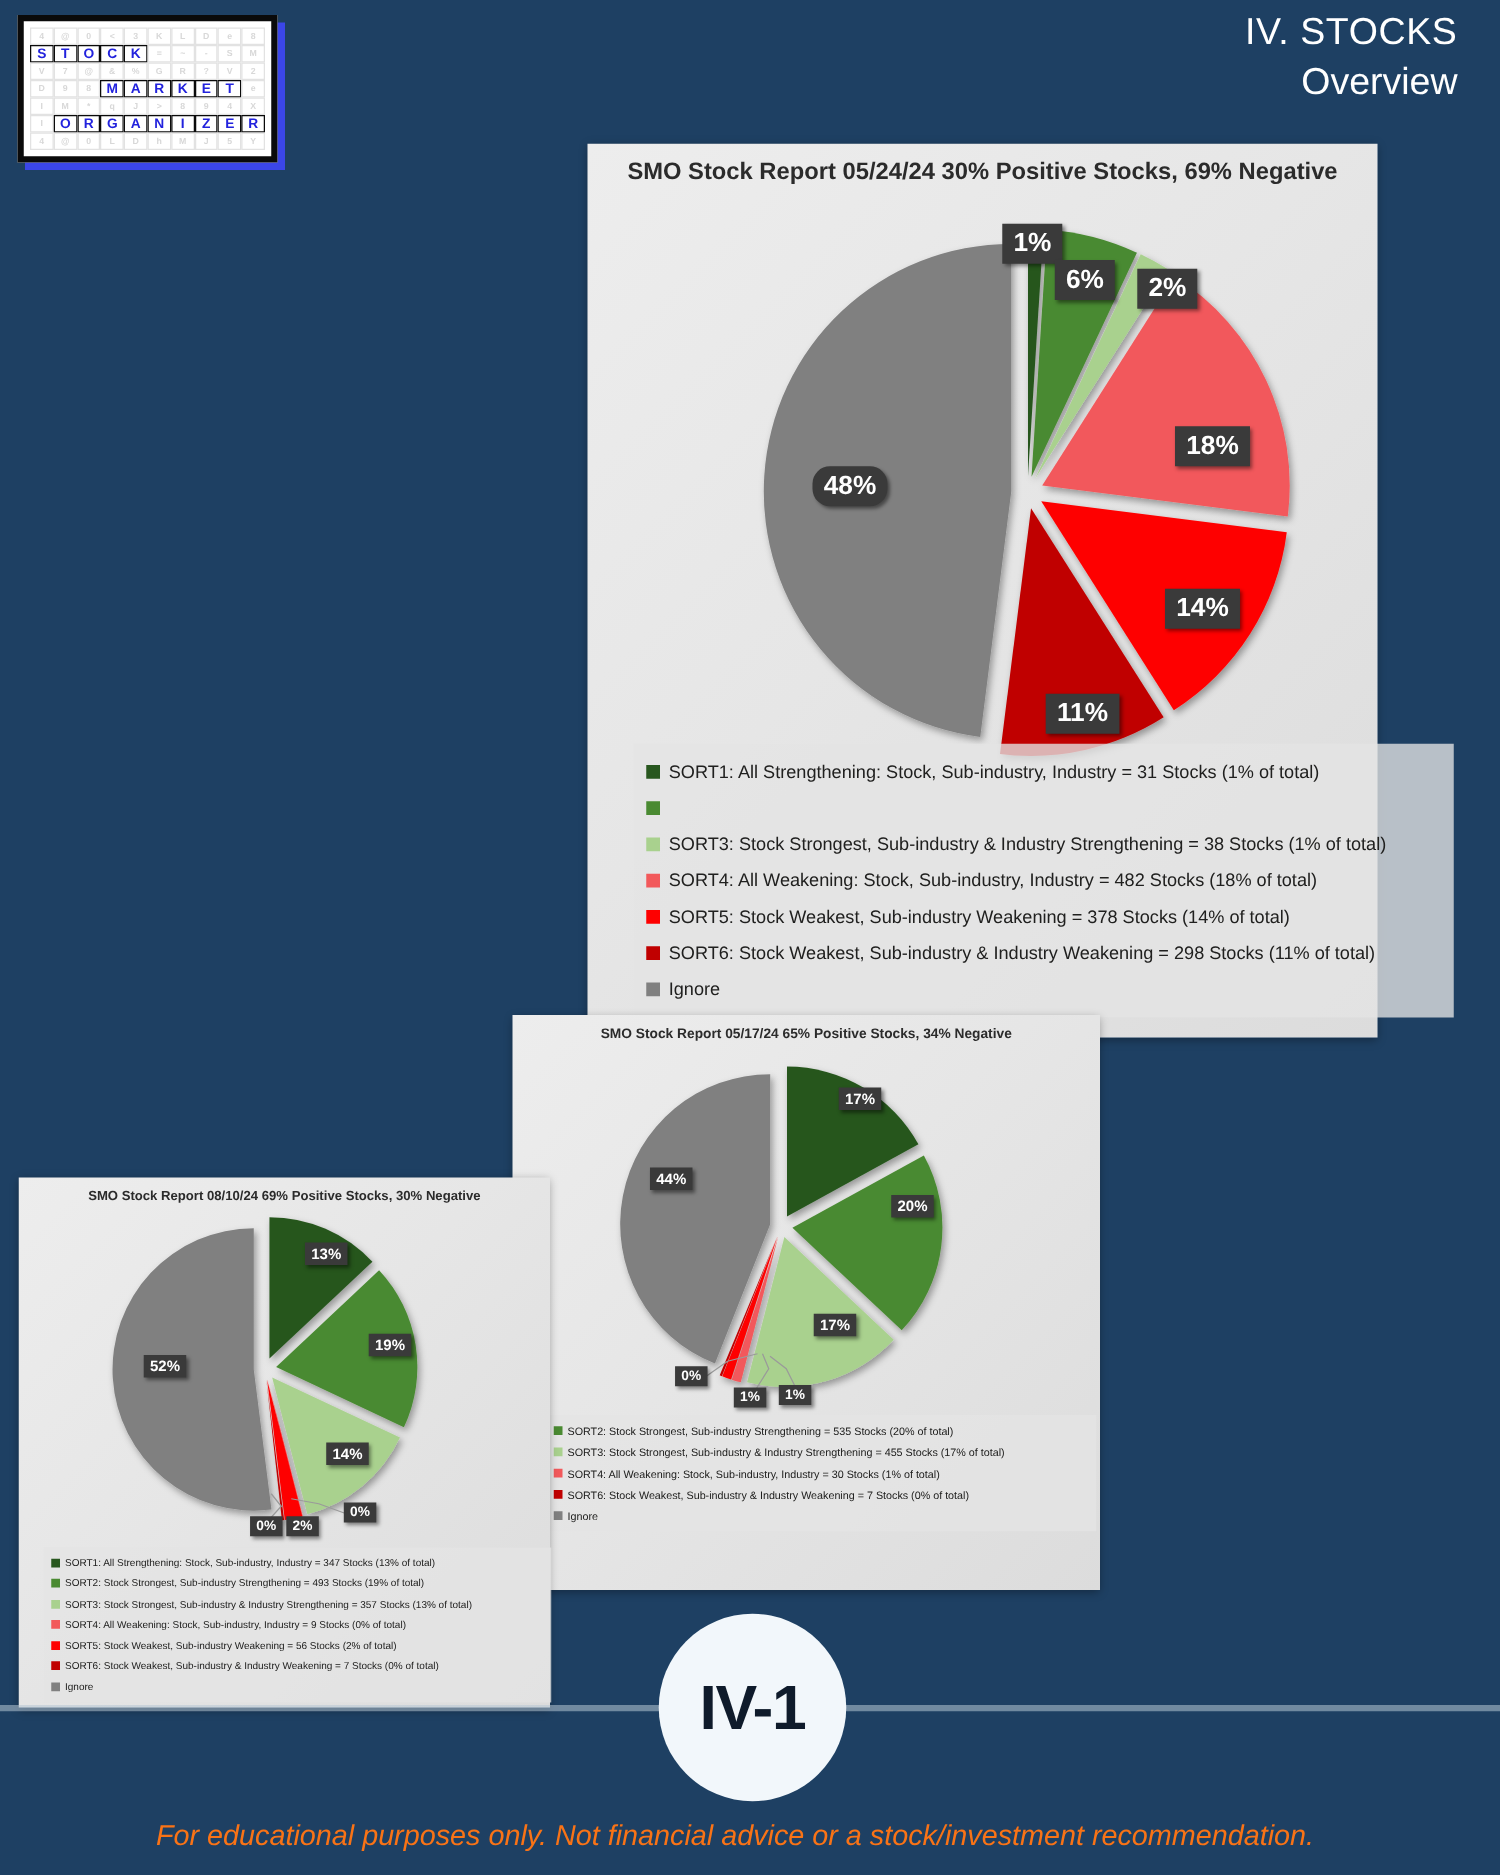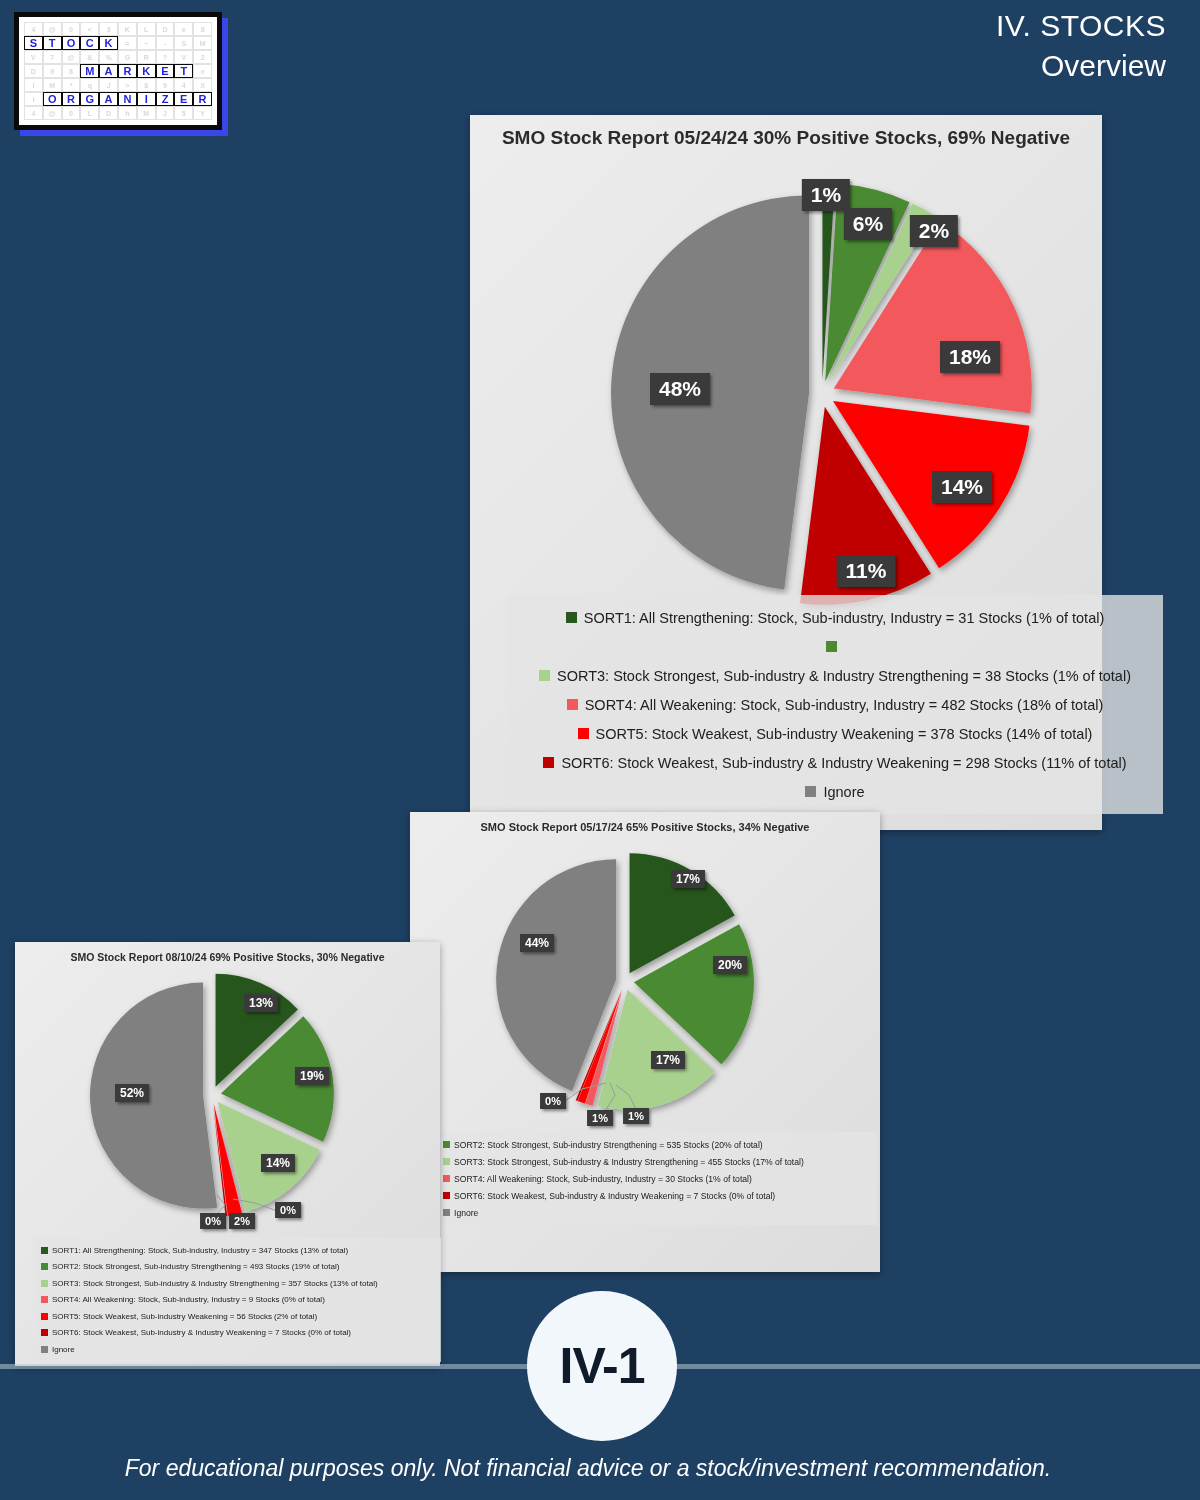--- a/index.html
+++ b/index.html
@@ -48,21 +48,21 @@
   .dl.sm{font-size:12px;padding:2px 5px;}
   .dl.xs{font-size:11px;padding:2px 5px;}
 
   
   .legend{position:absolute;background:rgba(228,228,228,.78);}
   .legend .row{display:flex;align-items:center;}
   .legend .sw{display:inline-block;flex:0 0 auto;}
   .legend .tx{color:#20201f;white-space:nowrap;}
 
   #legend-main{left:507px;top:595px;width:636px;padding:8px 10px;}
-  #legend-main .row{height:29px;justify-content:center;}
+  #legend-main .row{height:29px;}
   #legend-main .sw{width:11px;height:11px;margin-right:7px;}
   #legend-main .tx{font-size:14.5px;}
 
   #legend-mid{left:437px;top:1132px;width:428px;padding:4px 6px;}
   #legend-mid .row{height:17px;}
   #legend-mid .sw{width:7px;height:7px;margin-right:4px;}
   #legend-mid .tx{font-size:8.6px;}
 
   #legend-left{left:35px;top:1238px;width:394px;padding:4px 6px;}
   #legend-left .row{height:16.5px;}
@@ -70,21 +70,21 @@
   #legend-left .tx{font-size:8px;}
 
   
   #badge-line{position:absolute;left:0;top:1364px;width:1200px;height:5px;background:#b6c6d4;opacity:.55;}
   #badge{position:absolute;left:527px;top:1291px;width:150px;height:150px;border-radius:50%;
          background:#f2f7fb;display:flex;align-items:center;justify-content:center;}
   #badge span{font-size:50px;font-weight:bold;color:#0f1b2b;letter-spacing:-1px;}
 
   
   #footer{position:absolute;left:0;top:1455px;width:1176px;text-align:center;
-          color:#ffffff;font-style:italic;font-size:23px;}
+          color:#f97316;font-style:italic;font-size:23px;}
 </style>
 </head>
 <body>
 
 <div id="logo">
   <div class="logo-shadow"></div>
   <div class="logo-frame">
     <div class="logo-grid" id="logo-grid">
         <div class="cell">4</div>
         <div class="cell">@</div>
@@ -183,21 +183,21 @@
           <path d="M 354.83586213815505 257.6869179052037 L 460.9295675439964 424.8638471546027 A 198 198 0 0 1 330.01988189242286 454.1256287654703 Z" fill="#c00000"></path>
           <path d="M 339.02565253043247 244.18372324611894 L 314.2096722847003 440.6224341063855 A 198 198 0 0 1 339.0256525304324 46.183723246118944 Z" fill="#808080"></path>
         </g>
       </svg>
       <div class="dl big" style="left: 356px; top: 46px;">1%</div>
       <div class="dl big" style="left: 398px; top: 75px;">6%</div>
       <div class="dl big" style="left: 464px; top: 82px;">2%</div>
       <div class="dl big" style="left: 500px; top: 208px;">18%</div>
       <div class="dl big" style="left: 492px; top: 338px;">14%</div>
       <div class="dl big" style="left: 396px; top: 422px;">11%</div>
-      <div class="dl big" style="left: 210px; top: 240px;">48%</div>
+      <div class="dl big" style="left: 210px; top: 240px; border-radius: 14px;">48%</div>
     </div>
 </div>
 <div class="legend" id="legend-main">
     <div class="row">
       <span class="sw" style="background: rgb(40, 87, 31);"></span>
       <span class="tx">SORT1: All Strengthening: Stock, Sub-industry, Industry = 31 Stocks (1% of total)</span>
     </div>
     <div class="row">
       <span class="sw" style="background: rgb(74, 138, 50);"></span>
     </div>

